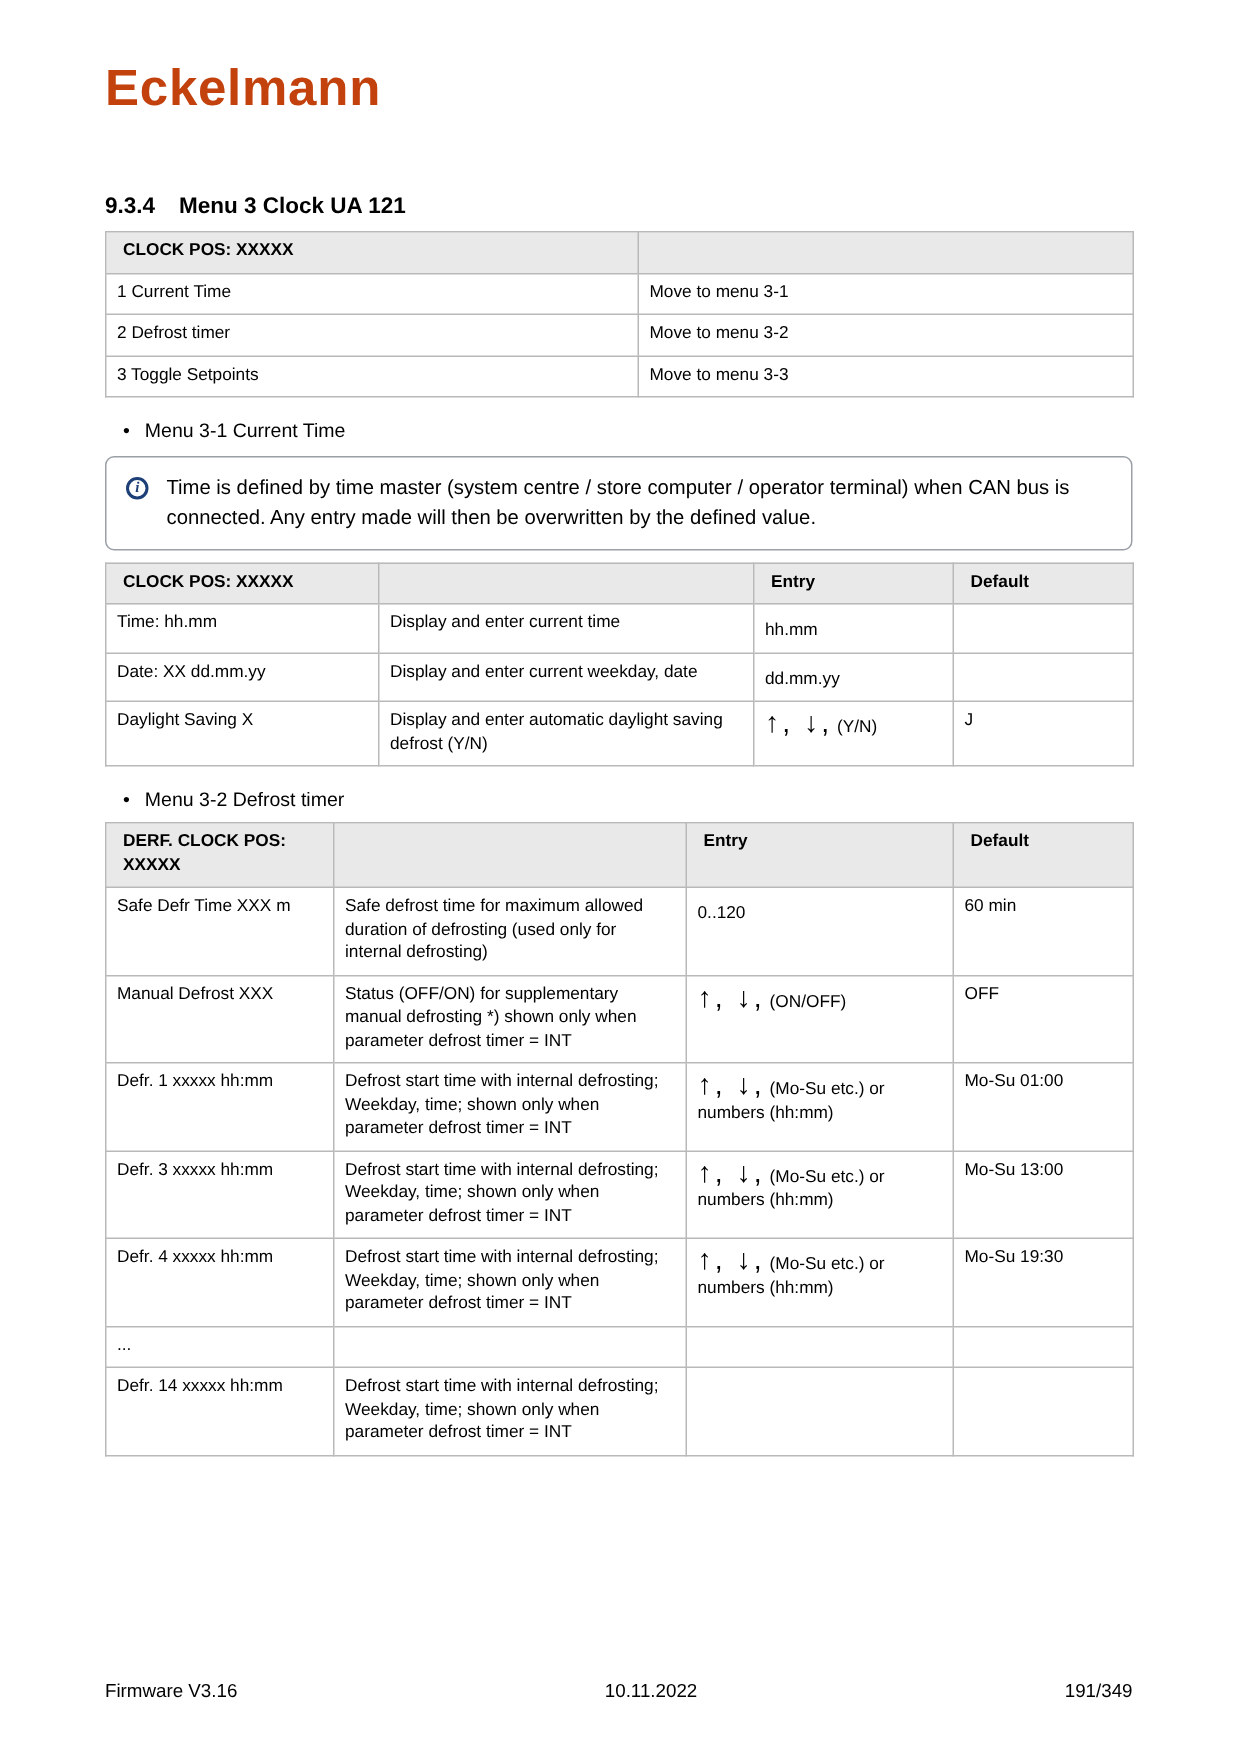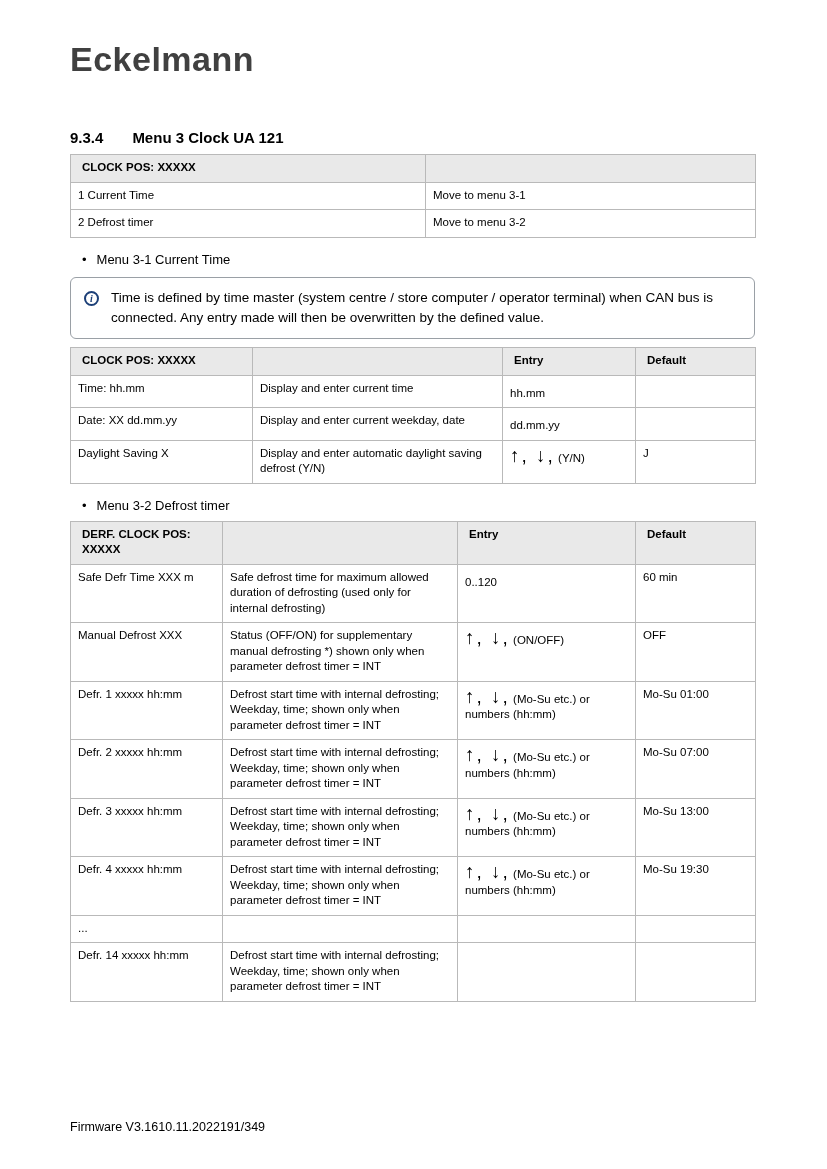--- a/index.html
+++ b/index.html
@@ -1,38 +1,38 @@
 <!DOCTYPE html>
 <html><head>
 <meta charset="utf-8">
 <style>
   * { margin:0; padding:0; box-sizing:border-box; }
   html,body { background:#ffffff; }
   body { font-family:"Liberation Sans", sans-serif; color:#000; }
   .page { width:827px; height:1169px; position:relative; background:#fff; overflow:hidden; }
   .content { padding:40px 72px 0 70px; }
 
-  .logo { font-size:34px; font-weight:bold; color:#404040; letter-spacing:0.5px; }
+  .logo { font-size:34px; font-weight:bold; color:#c2410c; letter-spacing:0.5px; }
 
   .heading { margin-top:50px; font-size:15px; font-weight:bold; }
-  .heading .num { display:inline-block; margin-right:29px; }
+  .heading .num { display:inline-block; margin-right:16px; }
 
   table { border-collapse:collapse; table-layout:fixed; width:685px; margin-top:8px; font-size:11.5px; }
   th, td { border:1px solid #b9b9b9; padding:5px 7px 6px 7px; text-align:left; vertical-align:top; line-height:1.35; word-wrap:break-word; }
   thead th { background:#e9e9e9; font-weight:bold;padding-left:11px; }
 
   .bullet-line { margin:14px 0 2px 12px; font-size:13px; display:flex; gap:10px; align-items:baseline; }
   .bullet-glyph { font-size:13px; }
 
   .info-box { border:1px solid #9aa0a6; border-radius:6px; margin-top:10px; padding:10px 14px 10px 40px; font-size:13.5px; line-height:1.5; position:relative; width:685px; }
   .info-icon { position:absolute; left:13px; top:13px; width:15px; height:15px; border:2px solid #1c3f77; border-radius:50%; color:#1c3f77; font-size:10px; font-weight:bold; display:flex; align-items:center; justify-content:center; font-family:"Liberation Serif", serif; font-style:italic; }
 
   .arrows { font-size:19px; line-height:1; letter-spacing:2px; }
 
-  .footer { position:absolute; left:70px; right:72px; top:1120px; display:flex; font-size:12.5px; }
+  .footer { position:absolute; left:70px; right:72px; top:1120px; display:flex; justify-content:space-between; font-size:12.5px; }
 </style>
 </head>
 <body>
 
 <div class="page">
   <div class="content">
 
     <div class="logo">Eckelmann</div>
 
     <div class="heading">
@@ -51,20 +51,24 @@
         </tr>
       </thead>
       <tbody>
         <tr>
           <td>1 Current Time</td>
           <td>Move to menu 3-1</td>
         </tr>
         <tr>
           <td>2 Defrost timer</td>
           <td>Move to menu 3-2</td>
+        </tr>
+        <tr>
+          <td>3 Toggle Setpoints</td>
+          <td>Move to menu 3-3</td>
         </tr>
       </tbody>
     </table>
 
     <div class="bullet-line">
       <span class="bullet-glyph">•</span>
       <span>Menu 3-1 Current Time</span>
     </div>
 
     <div class="info-box">
@@ -142,26 +146,20 @@
           <td><span class="arrows">↑, ↓,</span> <span>(ON/OFF)</span></td>
           <td>OFF</td>
         </tr>
         <tr>
           <td>Defr. 1 xxxxx hh:mm</td>
           <td>Defrost start time with internal defrosting; Weekday, time; shown only when parameter defrost timer = INT</td>
           <td><span class="arrows">↑, ↓,</span> <span>(Mo-Su etc.) or numbers (hh:mm)</span></td>
           <td>Mo-Su 01:00</td>
         </tr>
         <tr>
-          <td>Defr. 2 xxxxx hh:mm</td>
-          <td>Defrost start time with internal defrosting; Weekday, time; shown only when parameter defrost timer = INT</td>
-          <td><span class="arrows">↑, ↓,</span> <span>(Mo-Su etc.) or numbers (hh:mm)</span></td>
-          <td>Mo-Su 07:00</td>
-        </tr>
-        <tr>
           <td>Defr. 3 xxxxx hh:mm</td>
           <td>Defrost start time with internal defrosting; Weekday, time; shown only when parameter defrost timer = INT</td>
           <td><span class="arrows">↑, ↓,</span> <span>(Mo-Su etc.) or numbers (hh:mm)</span></td>
           <td>Mo-Su 13:00</td>
         </tr>
         <tr>
           <td>Defr. 4 xxxxx hh:mm</td>
           <td>Defrost start time with internal defrosting; Weekday, time; shown only when parameter defrost timer = INT</td>
           <td><span class="arrows">↑, ↓,</span> <span>(Mo-Su etc.) or numbers (hh:mm)</span></td>
           <td>Mo-Su 19:30</td>

